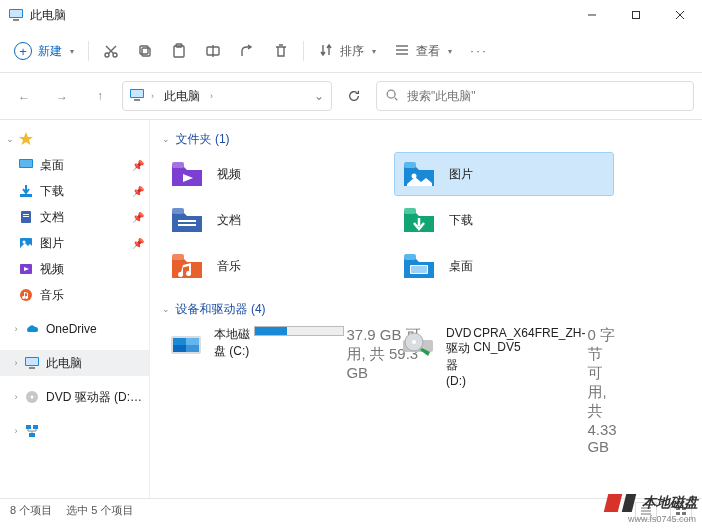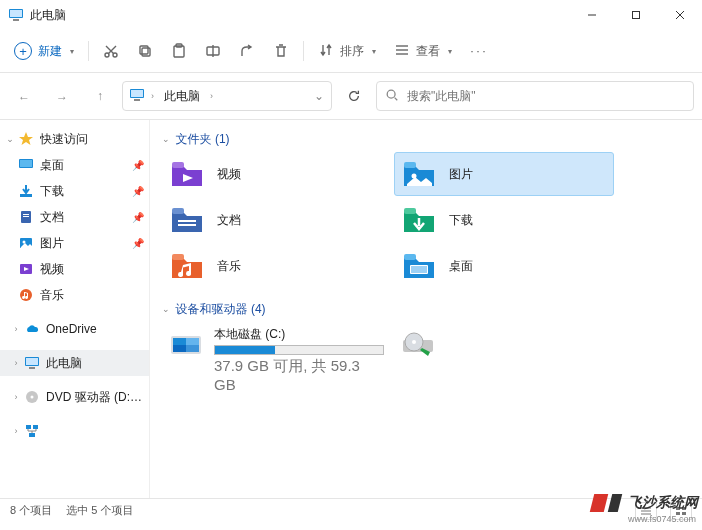--- a/index.html
+++ b/index.html
@@ -49,21 +49,21 @@
 
   
   .content { flex: 1; padding: 4px 12px; overflow: hidden; }
   .group-header { display: flex; align-items: center; gap: 6px; color: #1c4ea1; height: 22px; margin-top: 4px; }
   .group-header .twist { font-size: 9px; color: #888; }
   .grid { display: flex; flex-wrap: wrap; gap: 2px 12px; margin-top: 2px; }
   .folder-tile { width: 220px; height: 44px; display: flex; align-items: center; gap: 12px; padding: 0 6px; border: 1px solid transparent; border-radius: 3px; }
   .folder-tile.sel { background: #cfe7fb; border-color: #9dd1f5; }
   .bigicon { width: 36px; height: 36px; display: inline-flex; align-items: center; justify-content: center; }
   .drive-tile { width: 220px; display: flex; align-items: flex-start; gap: 10px; padding: 4px 6px; }
-  .drive-info { display: flex; flex-direction: column; gap: 2px; flex: 1; }
+  .drive-info { display: flex; gap: 2px; flex: 1; }
   .drive-name { color: #222; }
   .drive-bar { width: 170px; height: 10px; border: 1px solid #bbb; background: #eee; }
   .drive-bar .used { height: 100%; background: #1a8ad6; }
   .drive-sub { color: #777; font-size: 15px; }
 
   
   .status { height: 24px; border-top: 1px solid #e5e5e5; display: flex; align-items: center; padding: 0 10px; gap: 14px; color: #555; font-size: 11px; }
   .status .spacer{flex:1}
   .viewbtn { width:22px; height:18px; display:flex; align-items:center; justify-content:center; border:1px solid #ddd; margin-left:-1px;}
 
@@ -202,21 +202,20 @@
 <div class="main">
 
   <div class="sidebar">
     <div class="srow">
       <span class="twist">⌄</span>
       <span class="miniicon">
           <svg viewBox="0 0 16 16" width="16" height="16">
             <path d="M8 1 L10 6 L15 6 L11 9 L12.5 14 L8 11 L3.5 14 L5 9 L1 6 L6 6 Z" fill="#f3b92f"></path>
           </svg>
         </span>
-      <span class="label">快速访问</span>
     </div>
 
     <div class="srow indent">
       <span class="miniicon">
           <svg width="16" height="16" viewBox="0 0 16 16">
             <rect x="1" y="2" width="14" height="9" rx="1" fill="#1a8ad6"></rect>
             <rect x="2" y="3" width="12" height="7" fill="#5bb8ef"></rect>
           </svg>
         </span>
       <span class="label">桌面</span>
@@ -419,20 +418,25 @@
       </div>
       <div class="drive-tile">
         <span class="bigicon">
             <svg width="36" height="36" viewBox="0 0 36 36">
               <rect x="3" y="14" width="30" height="12" rx="2" fill="#c7c7c7"></rect>
               <circle cx="14" cy="16" r="9" fill="#d9dde2" stroke="#aaa"></circle>
               <circle cx="14" cy="16" r="2" fill="#fff"></circle>
               <path d="M20 24 L28 30 L30 26 L22 22 Z" fill="#24a148"></path>
             </svg>
           </span>
+        <div class="drive-info">
+          <span class="drive-name">DVD 驱动器 (D:)</span>
+          <span class="drive-name">CPRA_X64FRE_ZH-CN_DV5</span>
+          <span class="drive-sub">0 字节 可用, 共 4.33 GB</span>
+        </div>
       </div>
     </div>
   </div>
 </div>
 
 <div class="status">
   <span>8 个项目</span>
   <span>选中 5 个项目</span>
   <span class="spacer"></span>
   <div class="viewbtn">
@@ -448,15 +452,15 @@
         <rect x="7" y="1" width="4" height="3"></rect>
         <rect x="1" y="6" width="4" height="3"></rect>
         <rect x="7" y="6" width="4" height="3"></rect>
       </svg>
     </div>
 </div>
 
 <div class="wm">
   <span class="accent1"></span>
   <span class="accent2"></span>
-  <span>飞沙系统网</span>
+  <span>本地磁盘</span>
   <span class="url">www.fs0745.com</span>
 </div>
 
 </body></html>

